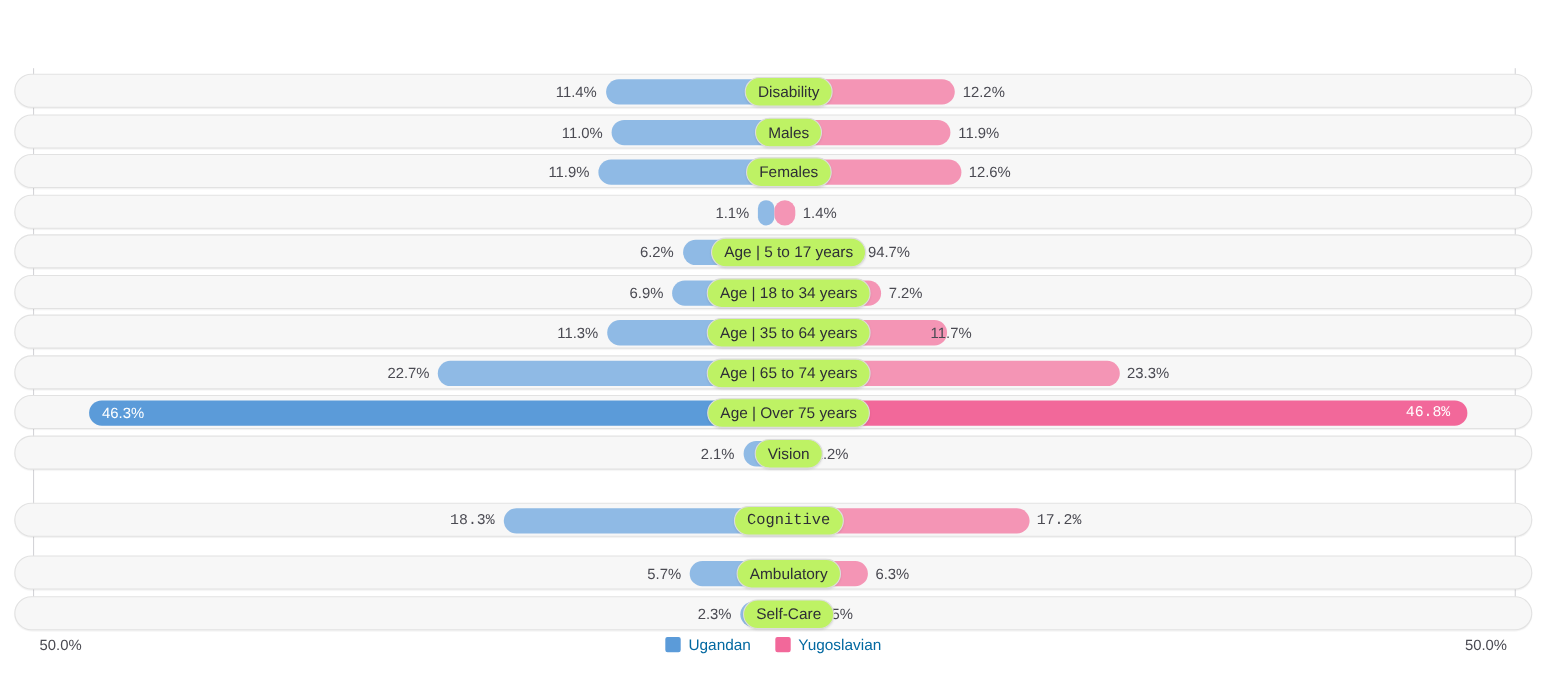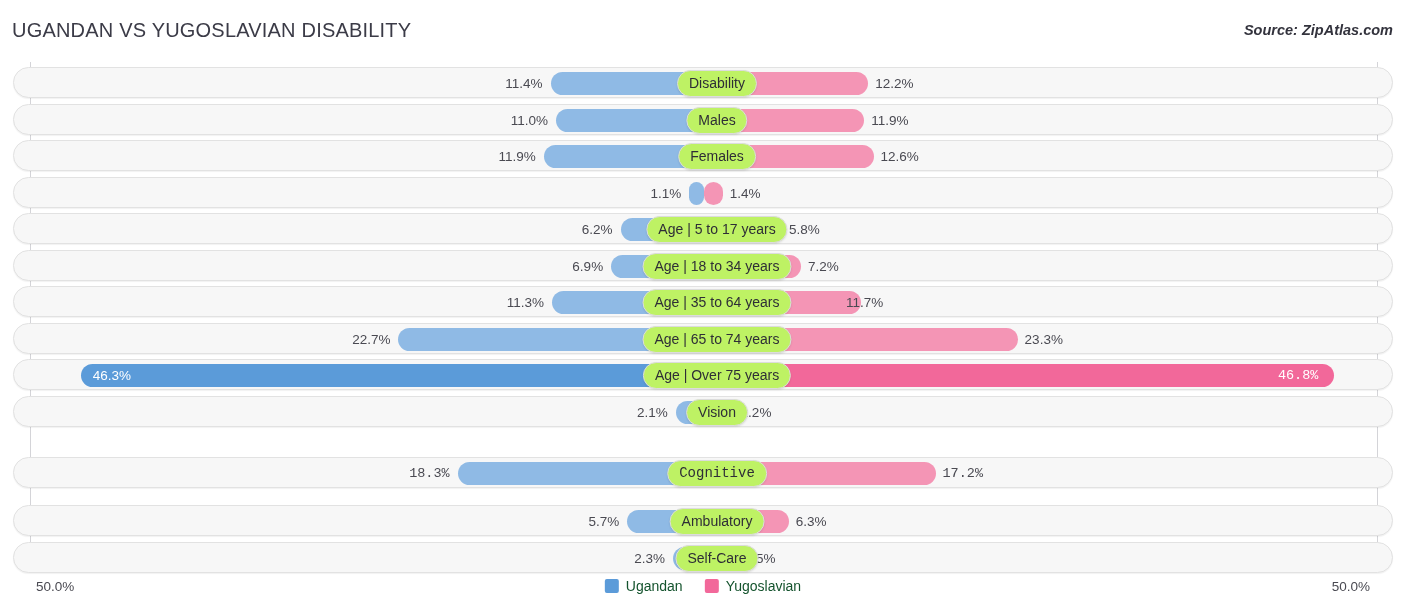--- a/index.html
+++ b/index.html
@@ -141,32 +141,28 @@
     align-items: center;
     gap: 7px;
   }
   .swatch {
     width: 14px; height: 14px;
     border-radius: 2px;
     display: inline-block;
   }
   .legend-text {
     font-size: 14px;
-    color: #14532d;
+    color: #0369a1;
   }
 </style>
 </head>
 <body>
 
 <div id="page">
 
-  <div class="header">
-    <div class="title">UGANDAN VS YUGOSLAVIAN DISABILITY</div>
-    <div class="source">Source: ZipAtlas.com</div>
-  </div>
 
   <div class="plot" id="plot">
     <div class="gridline left"></div>
     <div class="gridline right"></div>
   <div class="row" style="top: 5px;">
         <div class="bar left cap" style="left: 536.556px; width: 153.444px; background: rgb(143, 186, 229);"></div>
         <div class="bar right cap" style="left: 690px; width: 164.212px; background: rgb(244, 149, 181);"></div>
         <div class="val left" style="right: 849.444px;">11.4%</div>
         <div class="val right" style="left: 861.212px;">12.2%</div>
         <div class="pill">Disability</div>
@@ -188,21 +184,21 @@
       <div class="row" style="top: 114.5px;">
         <div class="bar left cap" style="left: 675.194px; width: 14.806px; background: rgb(143, 186, 229);"></div>
         <div class="bar right cap" style="left: 690px; width: 18.844px; background: rgb(244, 149, 181);"></div>
         <div class="val left" style="right: 710.806px;">1.1%</div>
         <div class="val right" style="left: 715.844px;">1.4%</div>
       </div>
       <div class="row" style="top: 151px;">
         <div class="bar left cap" style="left: 606.548px; width: 83.452px; background: rgb(143, 186, 229);"></div>
         <div class="bar right cap" style="left: 690px; width: 78.068px; background: rgb(244, 149, 181);"></div>
         <div class="val left" style="right: 779.452px;">6.2%</div>
-        <div class="val right" style="left: 775.068px;">5.8%</div>
+        <div class="val right" style="left: 775.068px;">94.7%</div>
         <div class="pill">Age | 5 to 17 years</div>
       </div>
       <div class="row" style="top: 187.5px;">
         <div class="bar left cap" style="left: 597.126px; width: 92.874px; background: rgb(143, 186, 229);"></div>
         <div class="bar right cap" style="left: 690px; width: 96.912px; background: rgb(244, 149, 181);"></div>
         <div class="val left" style="right: 788.874px; margin-left: 36px;">6.9%</div>
         <div class="val right" style="left: 793.912px;">7.2%</div>
         <div class="pill">Age | 18 to 34 years</div>
       </div>
       <div class="row" style="top: 224px;">

